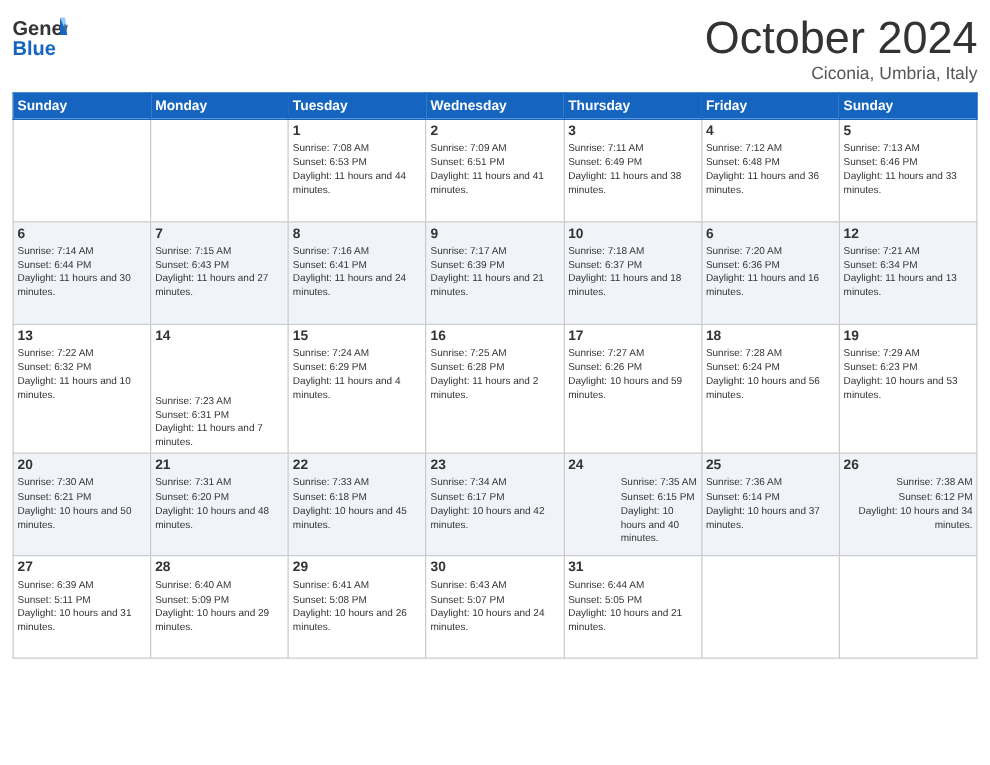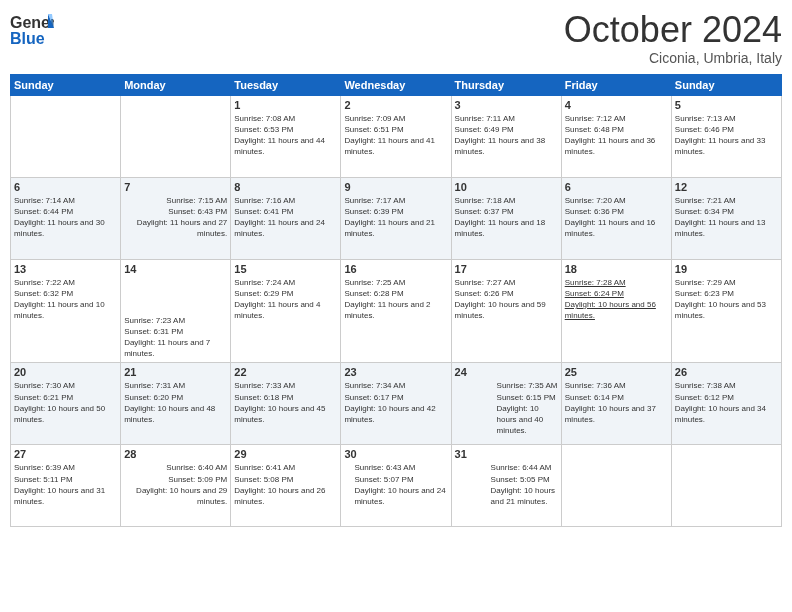--- a/index.html
+++ b/index.html
@@ -152,21 +152,21 @@
         </tr>
         <tr>
           <td>
             <span class="day-number">6</span>
             <div class="day-info" style="white-space: pre-line;">Sunrise: 7:14 AM
 Sunset: 6:44 PM
 Daylight: 11 hours and 30 minutes.</div>
           </td>
           <td>
             <span class="day-number">7</span>
-            <div class="day-info" style="white-space: pre-line; text-align: right;">Sunrise: 7:15 AM
+            <div class="day-info" style="white-space: pre-line;">Sunrise: 7:15 AM
 Sunset: 6:43 PM
 Daylight: 11 hours and 27 minutes.</div>
           </td>
           <td>
             <span class="day-number">8</span>
             <div class="day-info" style="white-space: pre-line;">Sunrise: 7:16 AM
 Sunset: 6:41 PM
 Daylight: 11 hours and 24 minutes.</div>
           </td>
           <td>
@@ -220,21 +220,21 @@
 Daylight: 11 hours and 2 minutes.</div>
           </td>
           <td>
             <span class="day-number">17</span>
             <div class="day-info" style="white-space: pre-line;">Sunrise: 7:27 AM
 Sunset: 6:26 PM
 Daylight: 10 hours and 59 minutes.</div>
           </td>
           <td>
             <span class="day-number">18</span>
-            <div class="day-info" style="white-space: pre-line; text-decoration: underline;">Sunrise: 7:28 AM
+            <div class="day-info" style="white-space: pre-line;">Sunrise: 7:28 AM
 Sunset: 6:24 PM
 Daylight: 10 hours and 56 minutes.</div>
           </td>
           <td>
             <span class="day-number">19</span>
             <div class="day-info" style="white-space: pre-line;">Sunrise: 7:29 AM
 Sunset: 6:23 PM
 Daylight: 10 hours and 53 minutes.</div>
           </td>
         </tr>
@@ -270,53 +270,53 @@
 Daylight: 10 hours and 40 minutes.</div>
           </td>
           <td>
             <span class="day-number">25</span>
             <div class="day-info" style="white-space: pre-line;">Sunrise: 7:36 AM
 Sunset: 6:14 PM
 Daylight: 10 hours and 37 minutes.</div>
           </td>
           <td>
             <span class="day-number">26</span>
-            <div class="day-info" style="white-space: pre-line;">Sunrise: 7:38 AM
+            <div class="day-info" style="white-space: pre-line; text-align: right;">Sunrise: 7:38 AM
 Sunset: 6:12 PM
 Daylight: 10 hours and 34 minutes.</div>
           </td>
         </tr>
         <tr>
           <td>
             <span class="day-number">27</span>
             <div class="day-info" style="white-space: pre-line;">Sunrise: 6:39 AM
 Sunset: 5:11 PM
 Daylight: 10 hours and 31 minutes.</div>
           </td>
           <td>
             <span class="day-number">28</span>
-            <div class="day-info" style="white-space: pre-line; text-align: right;">Sunrise: 6:40 AM
+            <div class="day-info" style="white-space: pre-line;">Sunrise: 6:40 AM
 Sunset: 5:09 PM
 Daylight: 10 hours and 29 minutes.</div>
           </td>
           <td>
             <span class="day-number">29</span>
             <div class="day-info" style="white-space: pre-line;">Sunrise: 6:41 AM
 Sunset: 5:08 PM
 Daylight: 10 hours and 26 minutes.</div>
           </td>
           <td>
             <span class="day-number">30</span>
-            <div class="day-info" style="white-space: pre-line; margin-left: 10px;">Sunrise: 6:43 AM
+            <div class="day-info" style="white-space: pre-line;">Sunrise: 6:43 AM
 Sunset: 5:07 PM
 Daylight: 10 hours and 24 minutes.</div>
           </td>
           <td>
             <span class="day-number">31</span>
-            <div class="day-info" style="white-space: pre-line; margin-left: 36px;">Sunrise: 6:44 AM
+            <div class="day-info" style="white-space: pre-line;">Sunrise: 6:44 AM
 Sunset: 5:05 PM
 Daylight: 10 hours and 21 minutes.</div>
           </td>
           <td class="empty-cell"></td>
           <td class="empty-cell"></td>
         </tr>
       </tbody>
   </table>
 </div>
 

